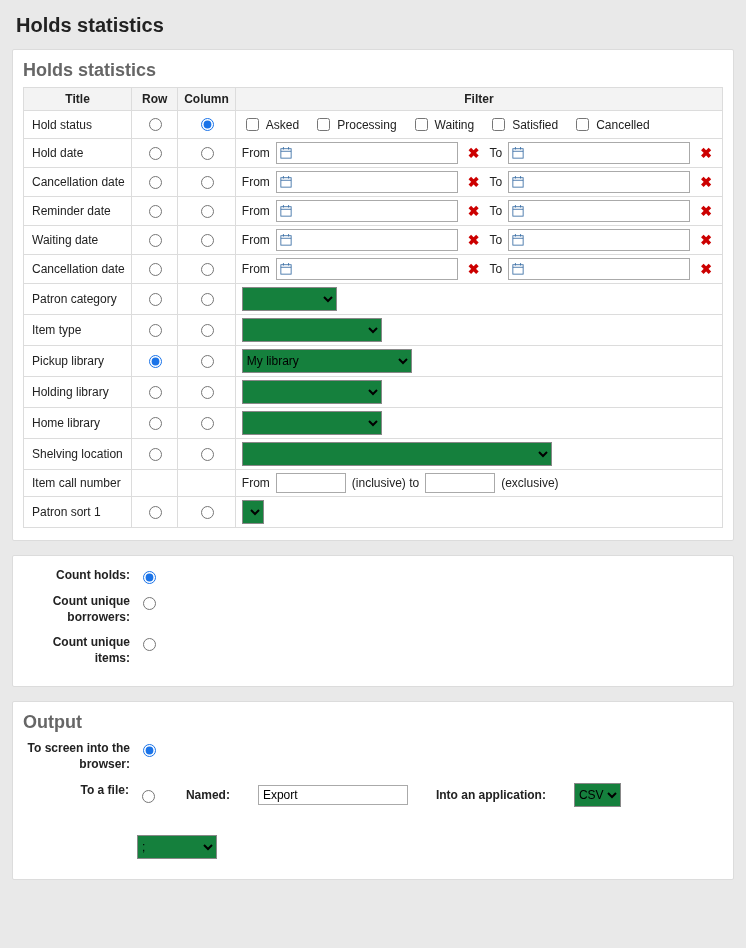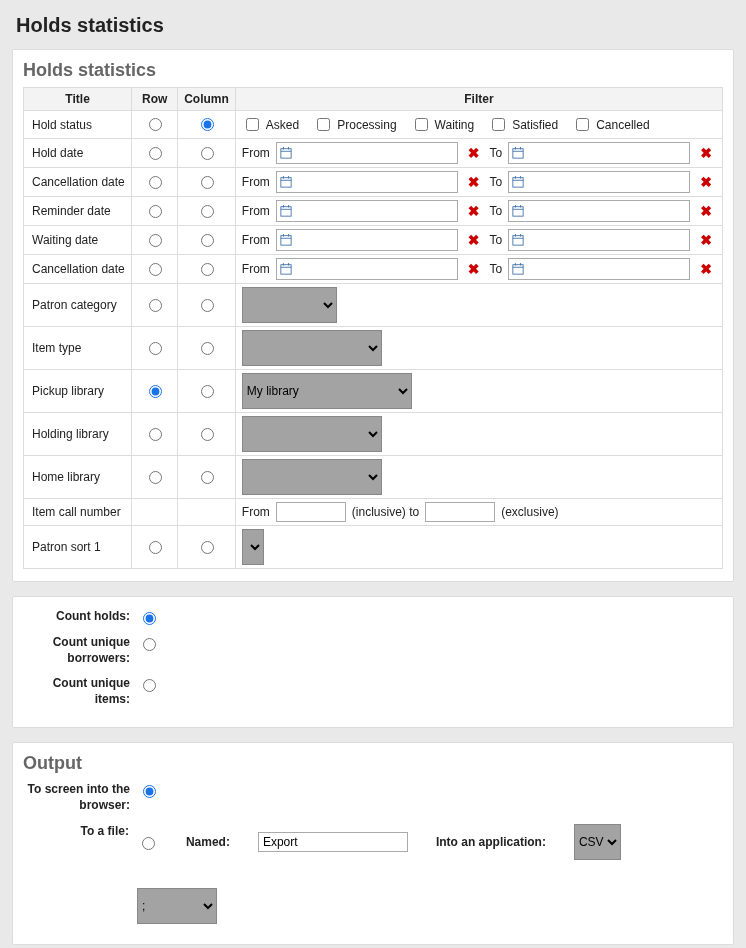--- a/index.html
+++ b/index.html
@@ -69,21 +69,21 @@
   }
   .date-input-wrap input {
     border:none; outline:none; width:100%; font-size:12px; background:transparent;
     height:20px; padding:0 2px;
   }
   .x-icon {
     color:#c00; font-weight:bold; font-size:14px;
     padding:0 4px; cursor:pointer;
   }
   select.sel {
-    font-size:12px; height:36px; border:1px solid #888; background:#a3a3a3;
+    font-size:12px; height:24px; border:1px solid #888; background:#15803d;
   }
   .sel-w1 { width:95px; }
   .sel-w2 { width:140px; }
   .sel-w3 { width:60px; }
   .sel-w4 { width:170px; }
   .sel-w5 { width:310px; }
   .sel-tiny { width:22px; }
   .call-row { display:flex; gap:6px; align-items:center; font-size:12px; }
   .call-row input { width:70px; height:20px; border:1px solid #aaa; font-size:12px; padding:0 3px; }
 
@@ -342,20 +342,26 @@
           <td class="title-cell">Holding library</td>
           <td class="radio-cell"><input type="radio" class="radio" name="row" style=""></td>
           <td class="radio-cell"><input type="radio" class="radio" name="col" style=""></td>
           <td class="filter-cell"><select class="sel sel-w2"><option></option></select></td>
         </tr>
         <tr>
           <td class="title-cell">Home library</td>
           <td class="radio-cell"><input type="radio" class="radio" name="row" style=""></td>
           <td class="radio-cell"><input type="radio" class="radio" name="col" style=""></td>
           <td class="filter-cell"><select class="sel sel-w2"><option></option></select></td>
+        </tr>
+        <tr>
+          <td class="title-cell">Shelving location</td>
+          <td class="radio-cell"><input type="radio" class="radio" name="row" style=""></td>
+          <td class="radio-cell"><input type="radio" class="radio" name="col" style=""></td>
+          <td class="filter-cell"><select class="sel sel-w5"><option></option></select></td>
         </tr>
         <tr>
           <td class="title-cell">Item call number</td>
           <td class="radio-cell"></td>
           <td class="radio-cell"></td>
           <td class="filter-cell">
             <div class="call-row">
               <span>From</span>
               <input type="text" style="">
               <span>(inclusive) to</span>

